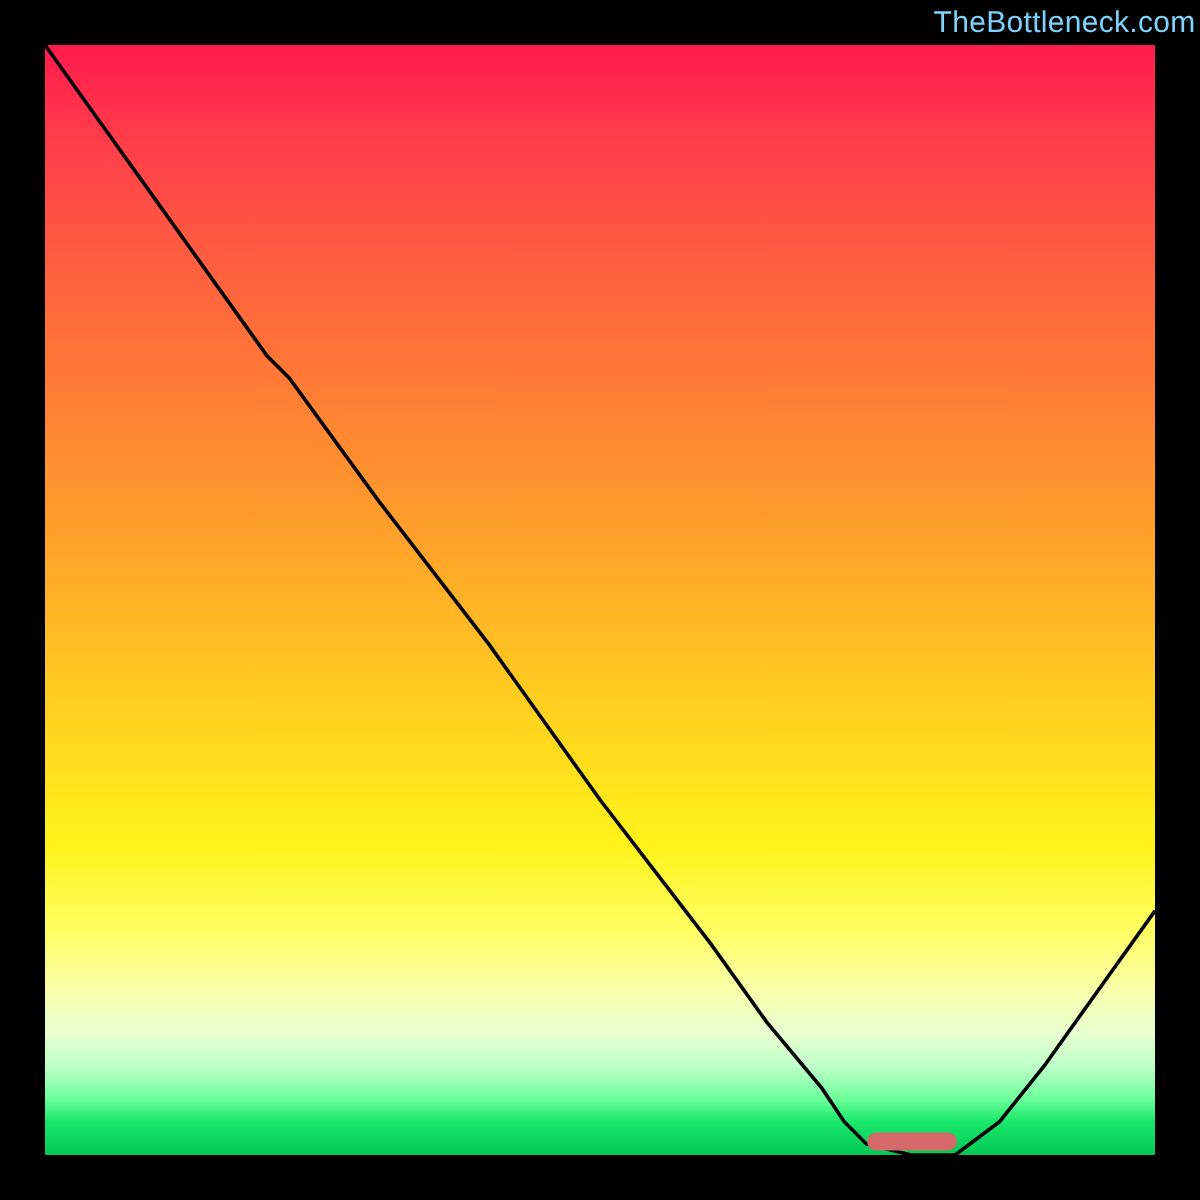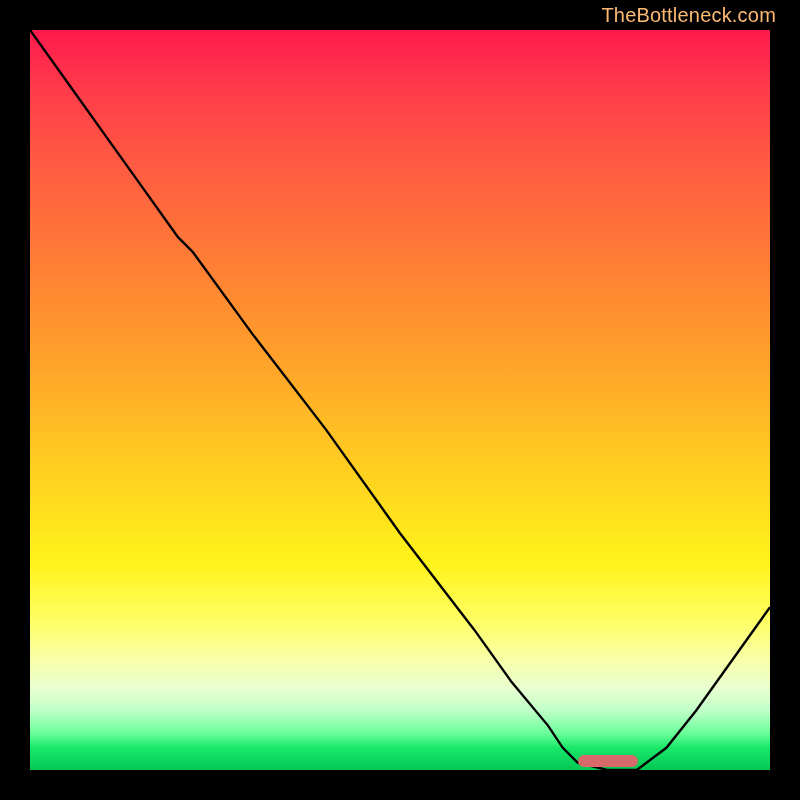--- a/index.html
+++ b/index.html
@@ -53,22 +53,22 @@
     pointer-events: none;
   }
   .marker {
     position: absolute;
     border-radius: 999px;
     background: #d66a6a;
   }
   .watermark {
     position: absolute;
     top: 4px;
-    right: 24px;
-    color: #fdba74;
+    right: 3px;
+    color: #7dd3fc;
     font-size: 20px;
     letter-spacing: 0.2px;
     user-select: none;
   }
 </style>
 </head>
 <body>
 
 <div class="frame">
 

